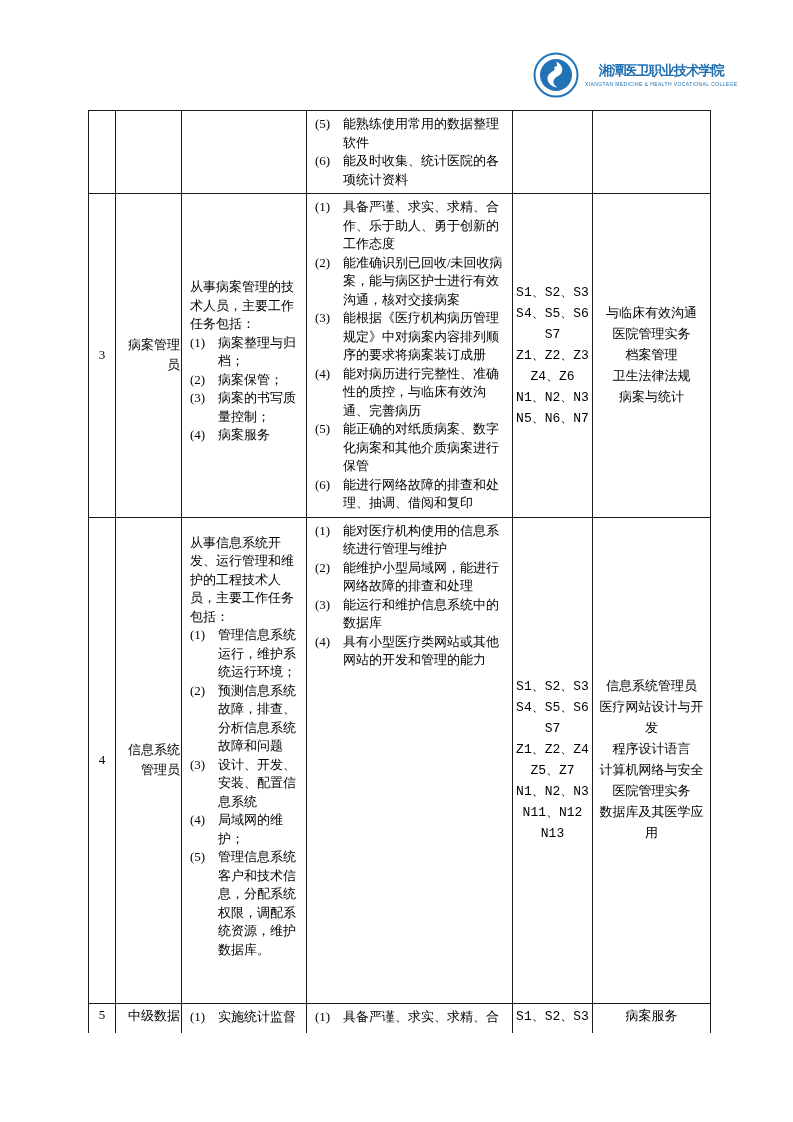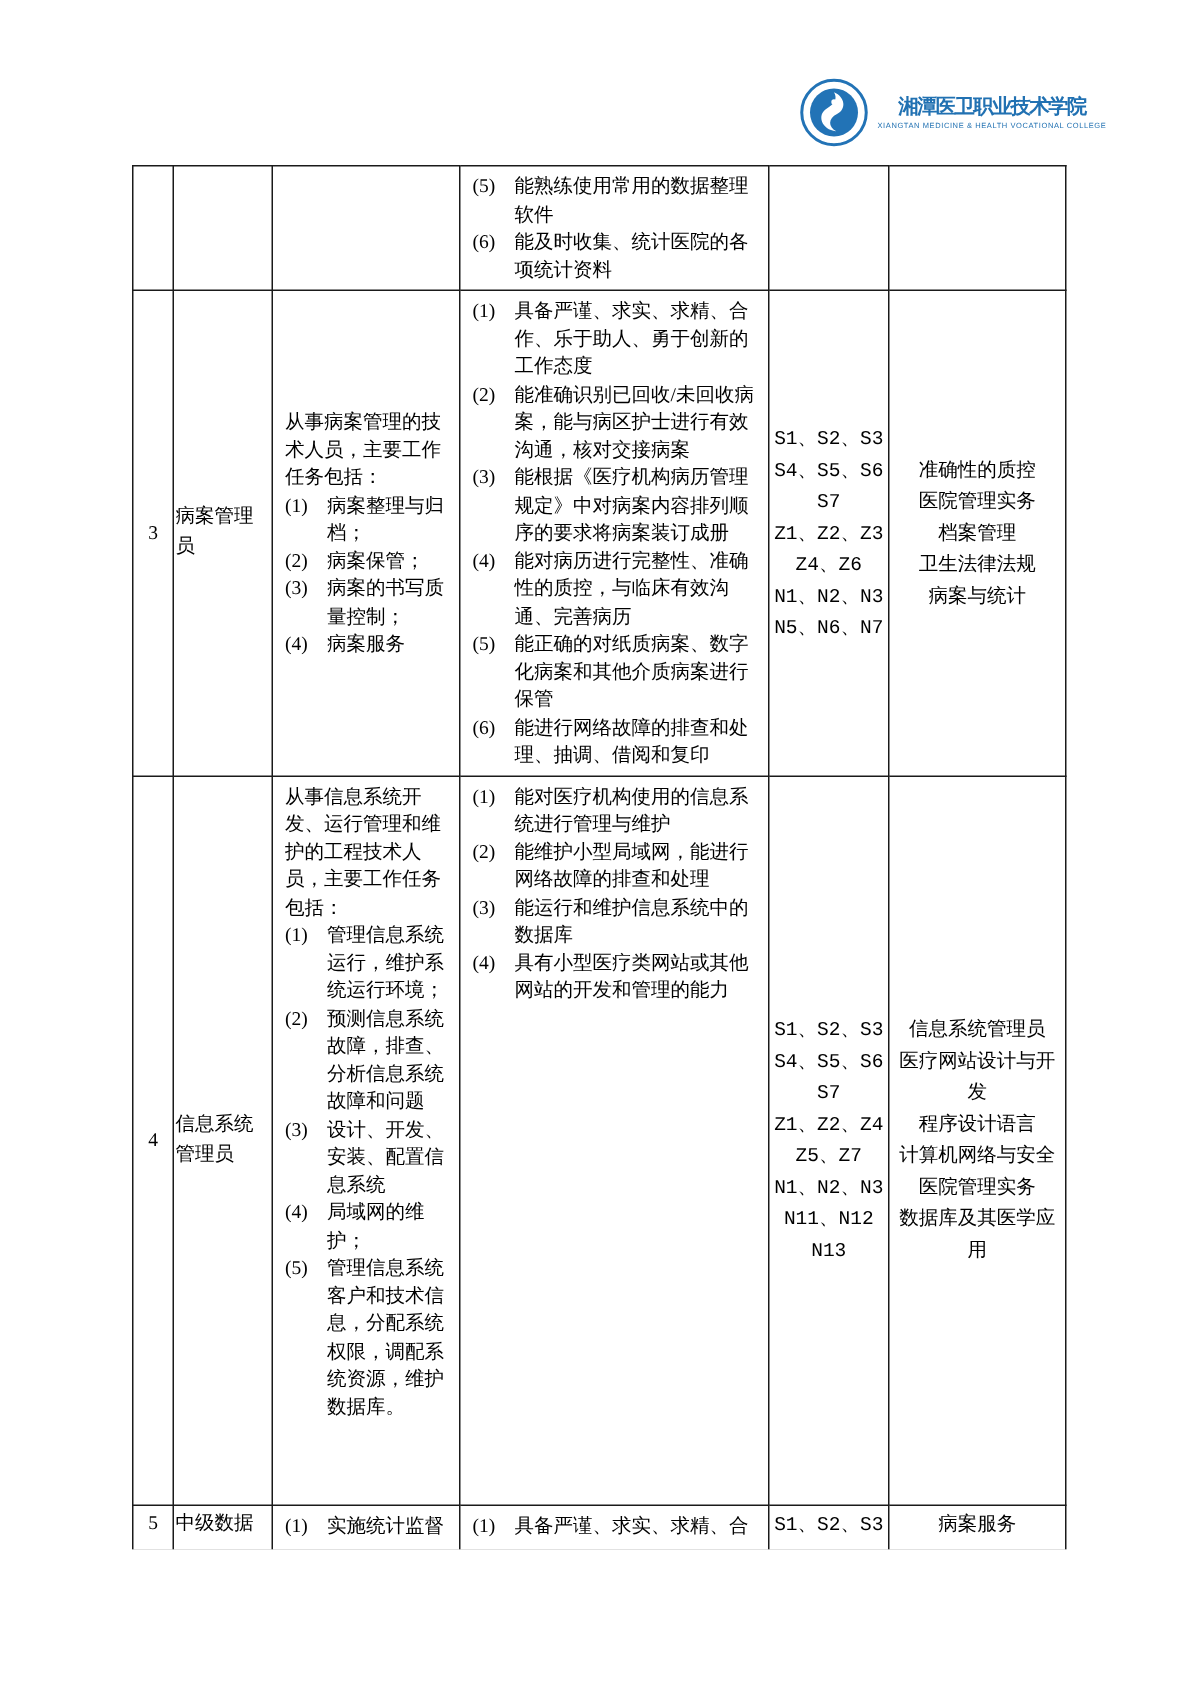--- a/index.html
+++ b/index.html
@@ -37,27 +37,27 @@
   }
   .doc-table td {
     border:1px solid #1a1a1a;
     font-size:13px;
     line-height:18.5px;
     vertical-align:middle;
     padding:4px 8px;
     word-break:break-all;
   }
   td.no   { text-align:center; padding:2px; }
-  td.job  { text-align:left; padding:2px 1px; line-height:20px;font-family:Liberation Mono, monospace; }
+  td.job  { text-align:right; padding:2px 1px; line-height:20px; }
   td.skills { vertical-align:top; }
   tr.r4 td.desc { vertical-align:top; }
   tr.r5 td { vertical-align:top; }
   td.codes, td.courses { text-align:center; padding:2px;font-family:Liberation Mono, monospace; }
   .code-line, .course-line { line-height:21px; }
-  .intro { margin-bottom:0; }
+  .intro { margin-bottom:0;margin-top:12px; }
   .item { display:flex; }
   .item .marker { flex:0 0 28px; }
   .item .txt { flex:1; }
 
   
   .page-number {
     position:absolute; left:0; right:0; top:1036px;
     text-align:center; font-size:12.5px;
   }
 </style>
@@ -183,21 +183,21 @@
             <div class="code-line">Z1、Z2、Z3</div>
 
             <div class="code-line">Z4、Z6</div>
 
             <div class="code-line">N1、N2、N3</div>
 
             <div class="code-line">N5、N6、N7</div>
           </td>
         <td class="courses">
 
-            <div class="course-line">准确性的质控</div>
+            <div class="course-line">与临床有效沟通</div>
 
             <div class="course-line">医院管理实务</div>
 
             <div class="course-line">档案管理</div>
 
             <div class="course-line">卫生法律法规</div>
 
             <div class="course-line">病案与统计</div>
           </td>
       </tr>

